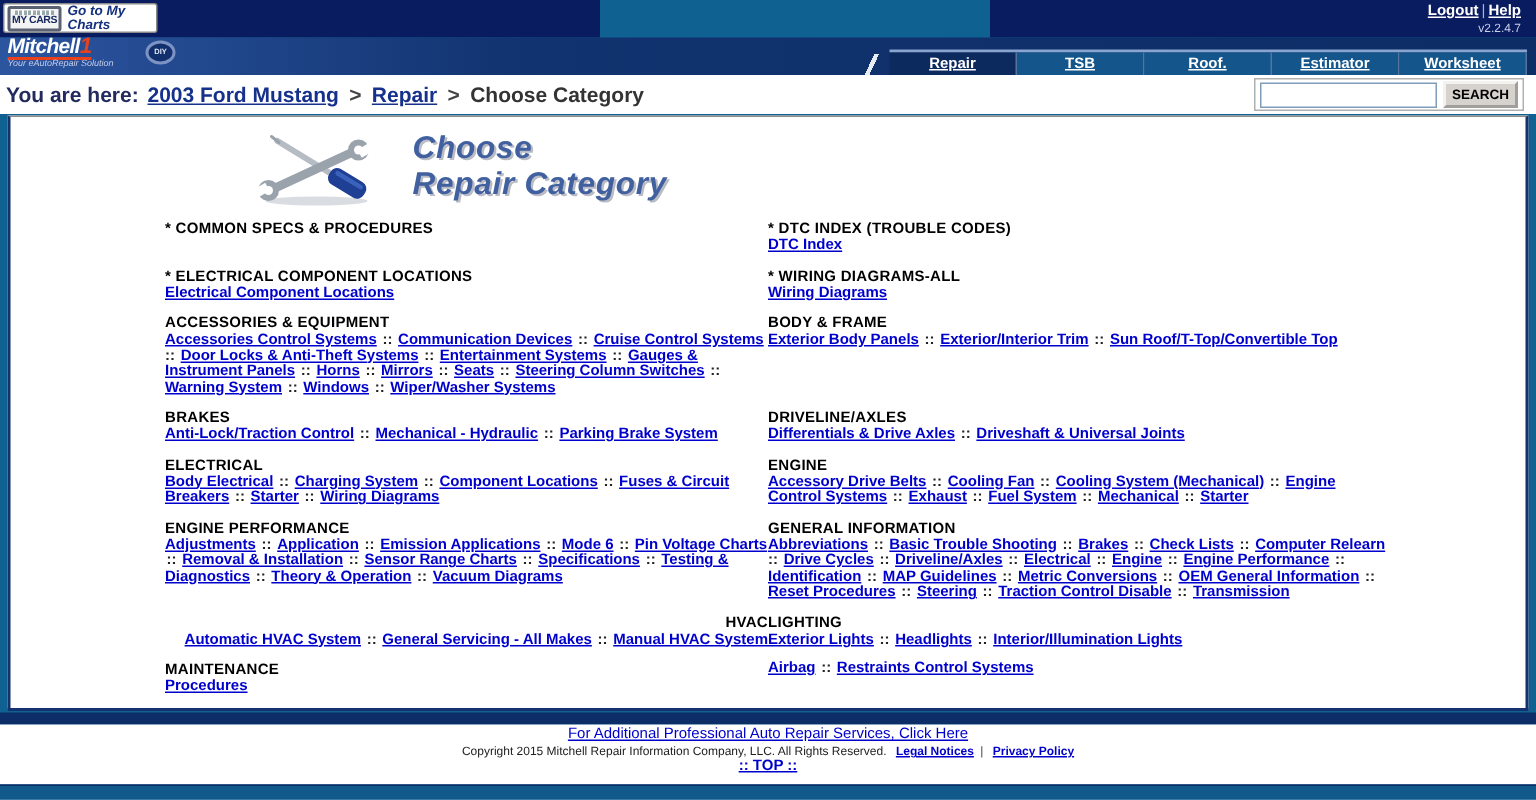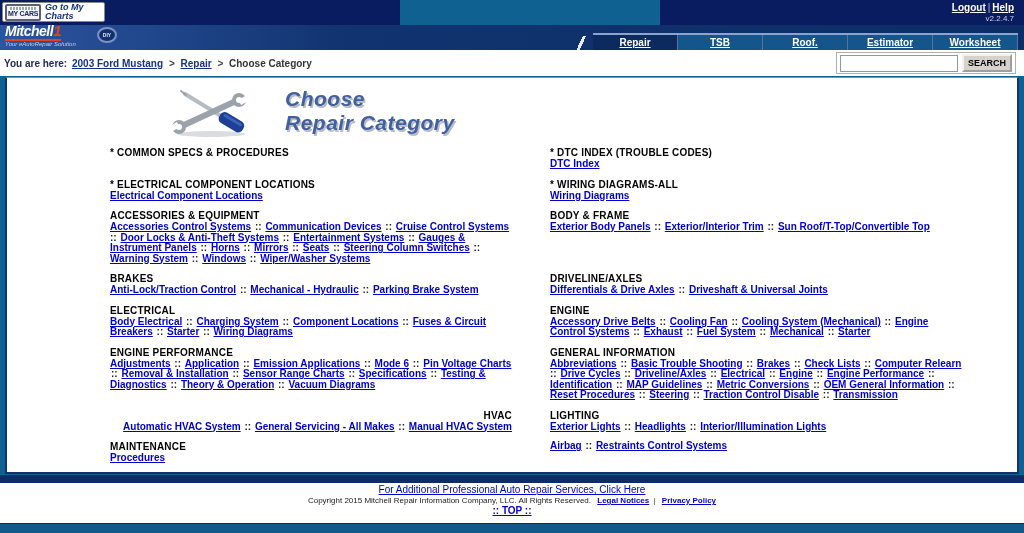--- a/index.html
+++ b/index.html
@@ -42,37 +42,37 @@
     background:linear-gradient(115deg,transparent 44%,#e8ecf4 44%,#e8ecf4 58%,transparent 58%);}
   .tabs{list-style:none;margin:0;padding:0;display:flex;border-top:2px solid #8aa4d0;}
   .tabs li{width:84px;height:15px;background:#14568c;border-right:1px solid #56749f;
     display:flex;align-items:center;justify-content:center;}
   .tabs li.active{background:#0d2a5e;}
   .tabs a{color:#fff;font-size:10px;font-weight:bold;text-decoration:underline;}
 
   
   .crumbrow{height:26px;background:#fff;display:flex;justify-content:space-between;
     align-items:center;padding:0 8px 0 4px;}
-  .breadcrumb{font-size:10px;font-weight:bold;color:#222a5e;}
+  .breadcrumb{font-size:14px;font-weight:bold;color:#222a5e;}
   .breadcrumb a{color:#16318c;text-decoration:underline;margin:0 2px;}
   .crumb-sep{color:#444;margin:0 1px;}
   .crumb-current{color:#333;margin-left:2px;}
   .search-panel{display:flex;align-items:center;gap:4px;border:1px solid #b0b0b0;
     background:#fff;padding:2px 3px;height:22px;box-sizing:border-box;}
   .search-panel input{width:112px;height:15px;border:1px solid #7f9db9;font-size:10px;padding:0 2px;}
   .search-panel button{font-family:"Liberation Sans",sans-serif;font-size:9px;font-weight:bold;
     color:#000;background:#d6d3ce;border:2px outset #f4f2ee;height:18px;padding:0 4px;}
 
   
   .content{flex:1;margin:1px 5px 0 5px;background:#fff;border:2px solid #15316e;
     border-top:1px solid #8f8f8f;box-sizing:border-box;overflow:hidden;}
-  .title-block{display:flex;align-items:flex-start;gap:30px;margin:9px 0 6px 162px;height:52px;}
+  .title-block{display:flex;align-items:flex-start;gap:20px;margin:9px 0 6px 162px;height:52px;}
   .title-text{font-size:21px;line-height:24px;font-weight:bold;font-style:italic;
     color:#41609f;text-shadow:1.5px 1.5px 0 #b9bcc4;letter-spacing:0.5px;}
-  .categories{display:grid;grid-template-columns:402px 414px;column-gap:38px;
+  .categories{display:grid;grid-template-columns:402px 414px;
     padding:2px 0 0 103px;}
   .cat-section{padding-bottom:9px;}
   .cat-heading{font-size:10px;line-height:12px;font-weight:bold;color:#000;letter-spacing:0.2px;}
   .cat-links{font-size:10px;line-height:10.5px;font-weight:bold;}
   .cat-links a{color:#0000cc;text-decoration:underline;}
   .cat-links .sep{color:#222;padding:0 1px;}
 
   
   .footer-bar{height:8px;background:#0d2d66;margin-top:1px;}
   .footer{height:40px;background:#fff;text-align:center;overflow:hidden;}

